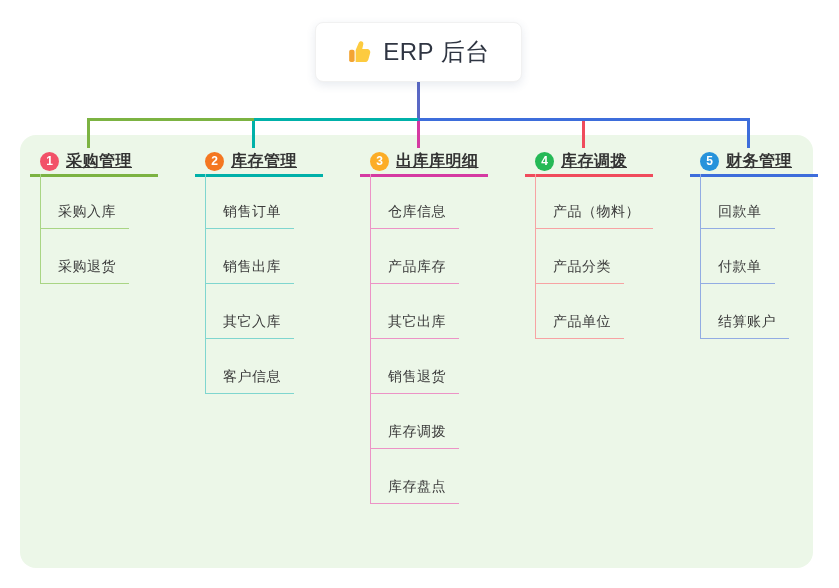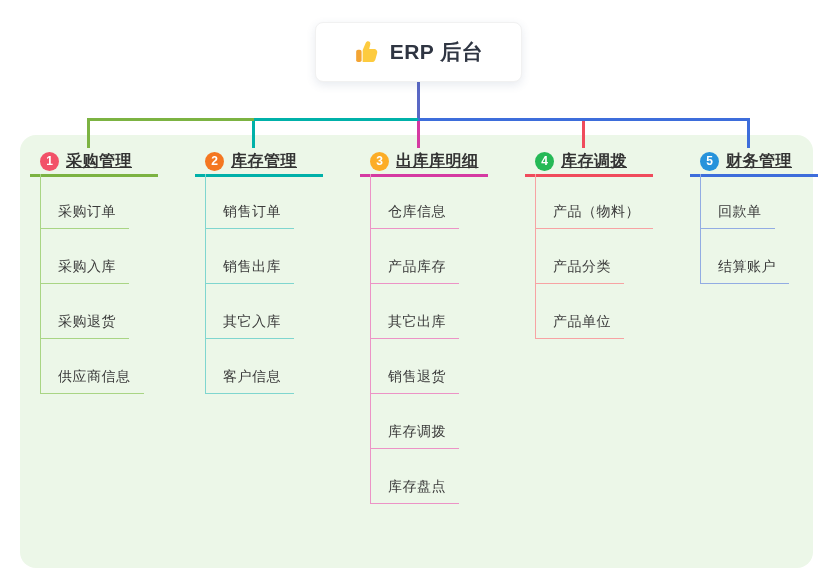--- a/index.html
+++ b/index.html
@@ -17,21 +17,21 @@
   }
 
   
   .root-card{
     position:absolute;left:315px;top:22px;width:207px;height:60px;
     background:#ffffff;border:1px solid #f1f1f1;border-radius:8px;
     box-shadow:0 3px 10px rgba(60,80,120,.12);
     display:flex;align-items:center;justify-content:center;gap:10px;
     box-sizing:border-box;z-index:3;
   }
-  .root-label{font-size:21px;font-weight:700;letter-spacing:.5px;}
+  .root-label{font-size:24px;font-weight:400;letter-spacing:.5px;}
   .thumb-icon{display:inline-flex;width:26px;height:26px;}
 
   
   .root-stem{position:absolute;left:417px;top:82px;width:3px;height:39px;z-index:1;}
 
   
   .bus{position:absolute;top:118px;height:3px;z-index:2;}
   .bus-0{left:88px;width:166px;}
   .bus-1{left:254px;width:164px;}
   .bus-4{left:418px;width:332px;}
@@ -106,24 +106,22 @@
   <div class="drop drop-2" style="--line: #D53AA2; --light: #EC93C6; --badge: #FCAD26;"></div>
   <div class="drop drop-3" style="--line: #F04B5C; --light: #F7A3A3; --badge: #25B956;"></div>
   <div class="drop drop-4" style="--line: #3D6DDB; --light: #92ACE3; --badge: #2793DB;"></div>
 
   <div class="branch branch-0" style="--line: #7CB342; --light: #A9D584; --badge: #F25268;">
     <div class="branch-header">
       <span class="badge">1</span>
       <span class="branch-title">采购管理</span>
     </div>
     <div class="children">
-      <div class="child">采购订单</div>
       <div class="child">采购入库</div>
       <div class="child">采购退货</div>
-      <div class="child">供应商信息</div>
     </div>
   </div>
 
   <div class="branch branch-1" style="--line: #00B1A9; --light: #7FD6CF; --badge: #F47721;">
     <div class="branch-header">
       <span class="badge">2</span>
       <span class="branch-title">库存管理</span>
     </div>
     <div class="children">
       <div class="child">销售订单</div>
@@ -160,17 +158,18 @@
     </div>
   </div>
 
   <div class="branch branch-4" style="--line: #3D6DDB; --light: #92ACE3; --badge: #2793DB;">
     <div class="branch-header">
       <span class="badge">5</span>
       <span class="branch-title">财务管理</span>
     </div>
     <div class="children">
       <div class="child">回款单</div>
+      <div class="child">付款单</div>
       <div class="child">结算账户</div>
     </div>
   </div>
 
 </div>
 
 </body></html>

